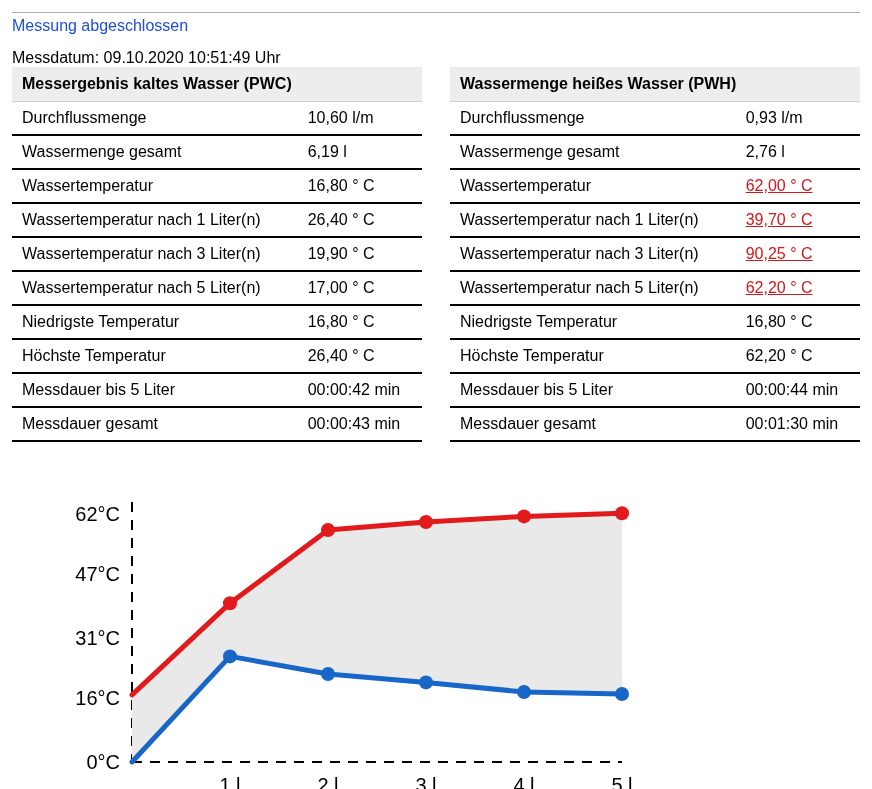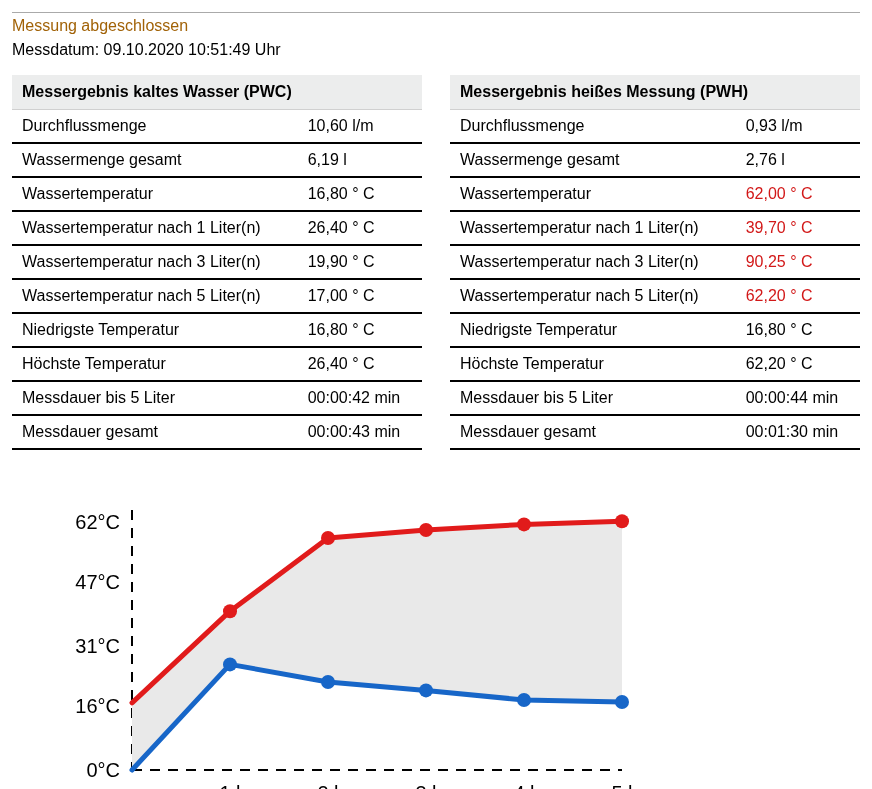--- a/index.html
+++ b/index.html
@@ -6,38 +6,38 @@
   body {
     font-family: Arial, Helvetica, sans-serif;
     font-size: 16px;
     color: #000;
     margin: 0;
     padding: 12px;
     width: 872px;
     background: #fff;
   }
   .top-line { border-top: 1px solid #aaa; margin-bottom: 4px; }
-  .status { color: #a16207; margin-bottom: 6px; }
-  .date   { color: #000; margin-bottom: 16px; }
+  .status { color: #1d4ed8; margin-bottom: 14px; }
+  .date   { color: #000; }
 
   .tables { display: flex; gap: 28px; }
   .tbl { flex: 1; border-collapse: collapse; width: 100%; }
   .tbl th {
     text-align: left;
     font-weight: bold;
     background: #eceded;
     padding: 8px 10px;
     border-bottom: 1px solid #d0d0d0;
   }
   .tbl td {
     padding: 7px 10px;
     border-bottom: 2px solid #000000;
   }
   .tbl td.val { white-space: nowrap; }
-  .red { color: #d21818; }
+  .red { color: #d21818; text-decoration: underline; }
 
   .chart-wrap { margin-top: 40px; margin-left: 30px; }
   svg text { font-family: Arial, Helvetica, sans-serif; font-size: 20px; fill:#000; }
 </style>
 </head>
 <body>
 
 <div class="top-line"></div>
 <div class="status">Messung abgeschlossen</div>
 <div class="date">Messdatum: 09.10.2020 10:51:49 Uhr</div>
@@ -88,21 +88,21 @@
         </tr>
         <tr>
           <td>Messdauer gesamt</td>
           <td class="val">00:00:43 min</td>
         </tr>
       </tbody>
   </table>
   <table class="tbl">
     <thead>
         <tr>
-          <th colspan="2">Messergebnis heißes Messung (PWH)</th>
+          <th colspan="2">Wassermenge heißes Wasser (PWH)</th>
         </tr>
       </thead>
     <tbody id="tbody-hot">
         <tr>
           <td>Durchflussmenge</td>
           <td class="val">0,93 l/m</td>
         </tr>
         <tr>
           <td>Wassermenge gesamt</td>
           <td class="val">2,76 l</td>

